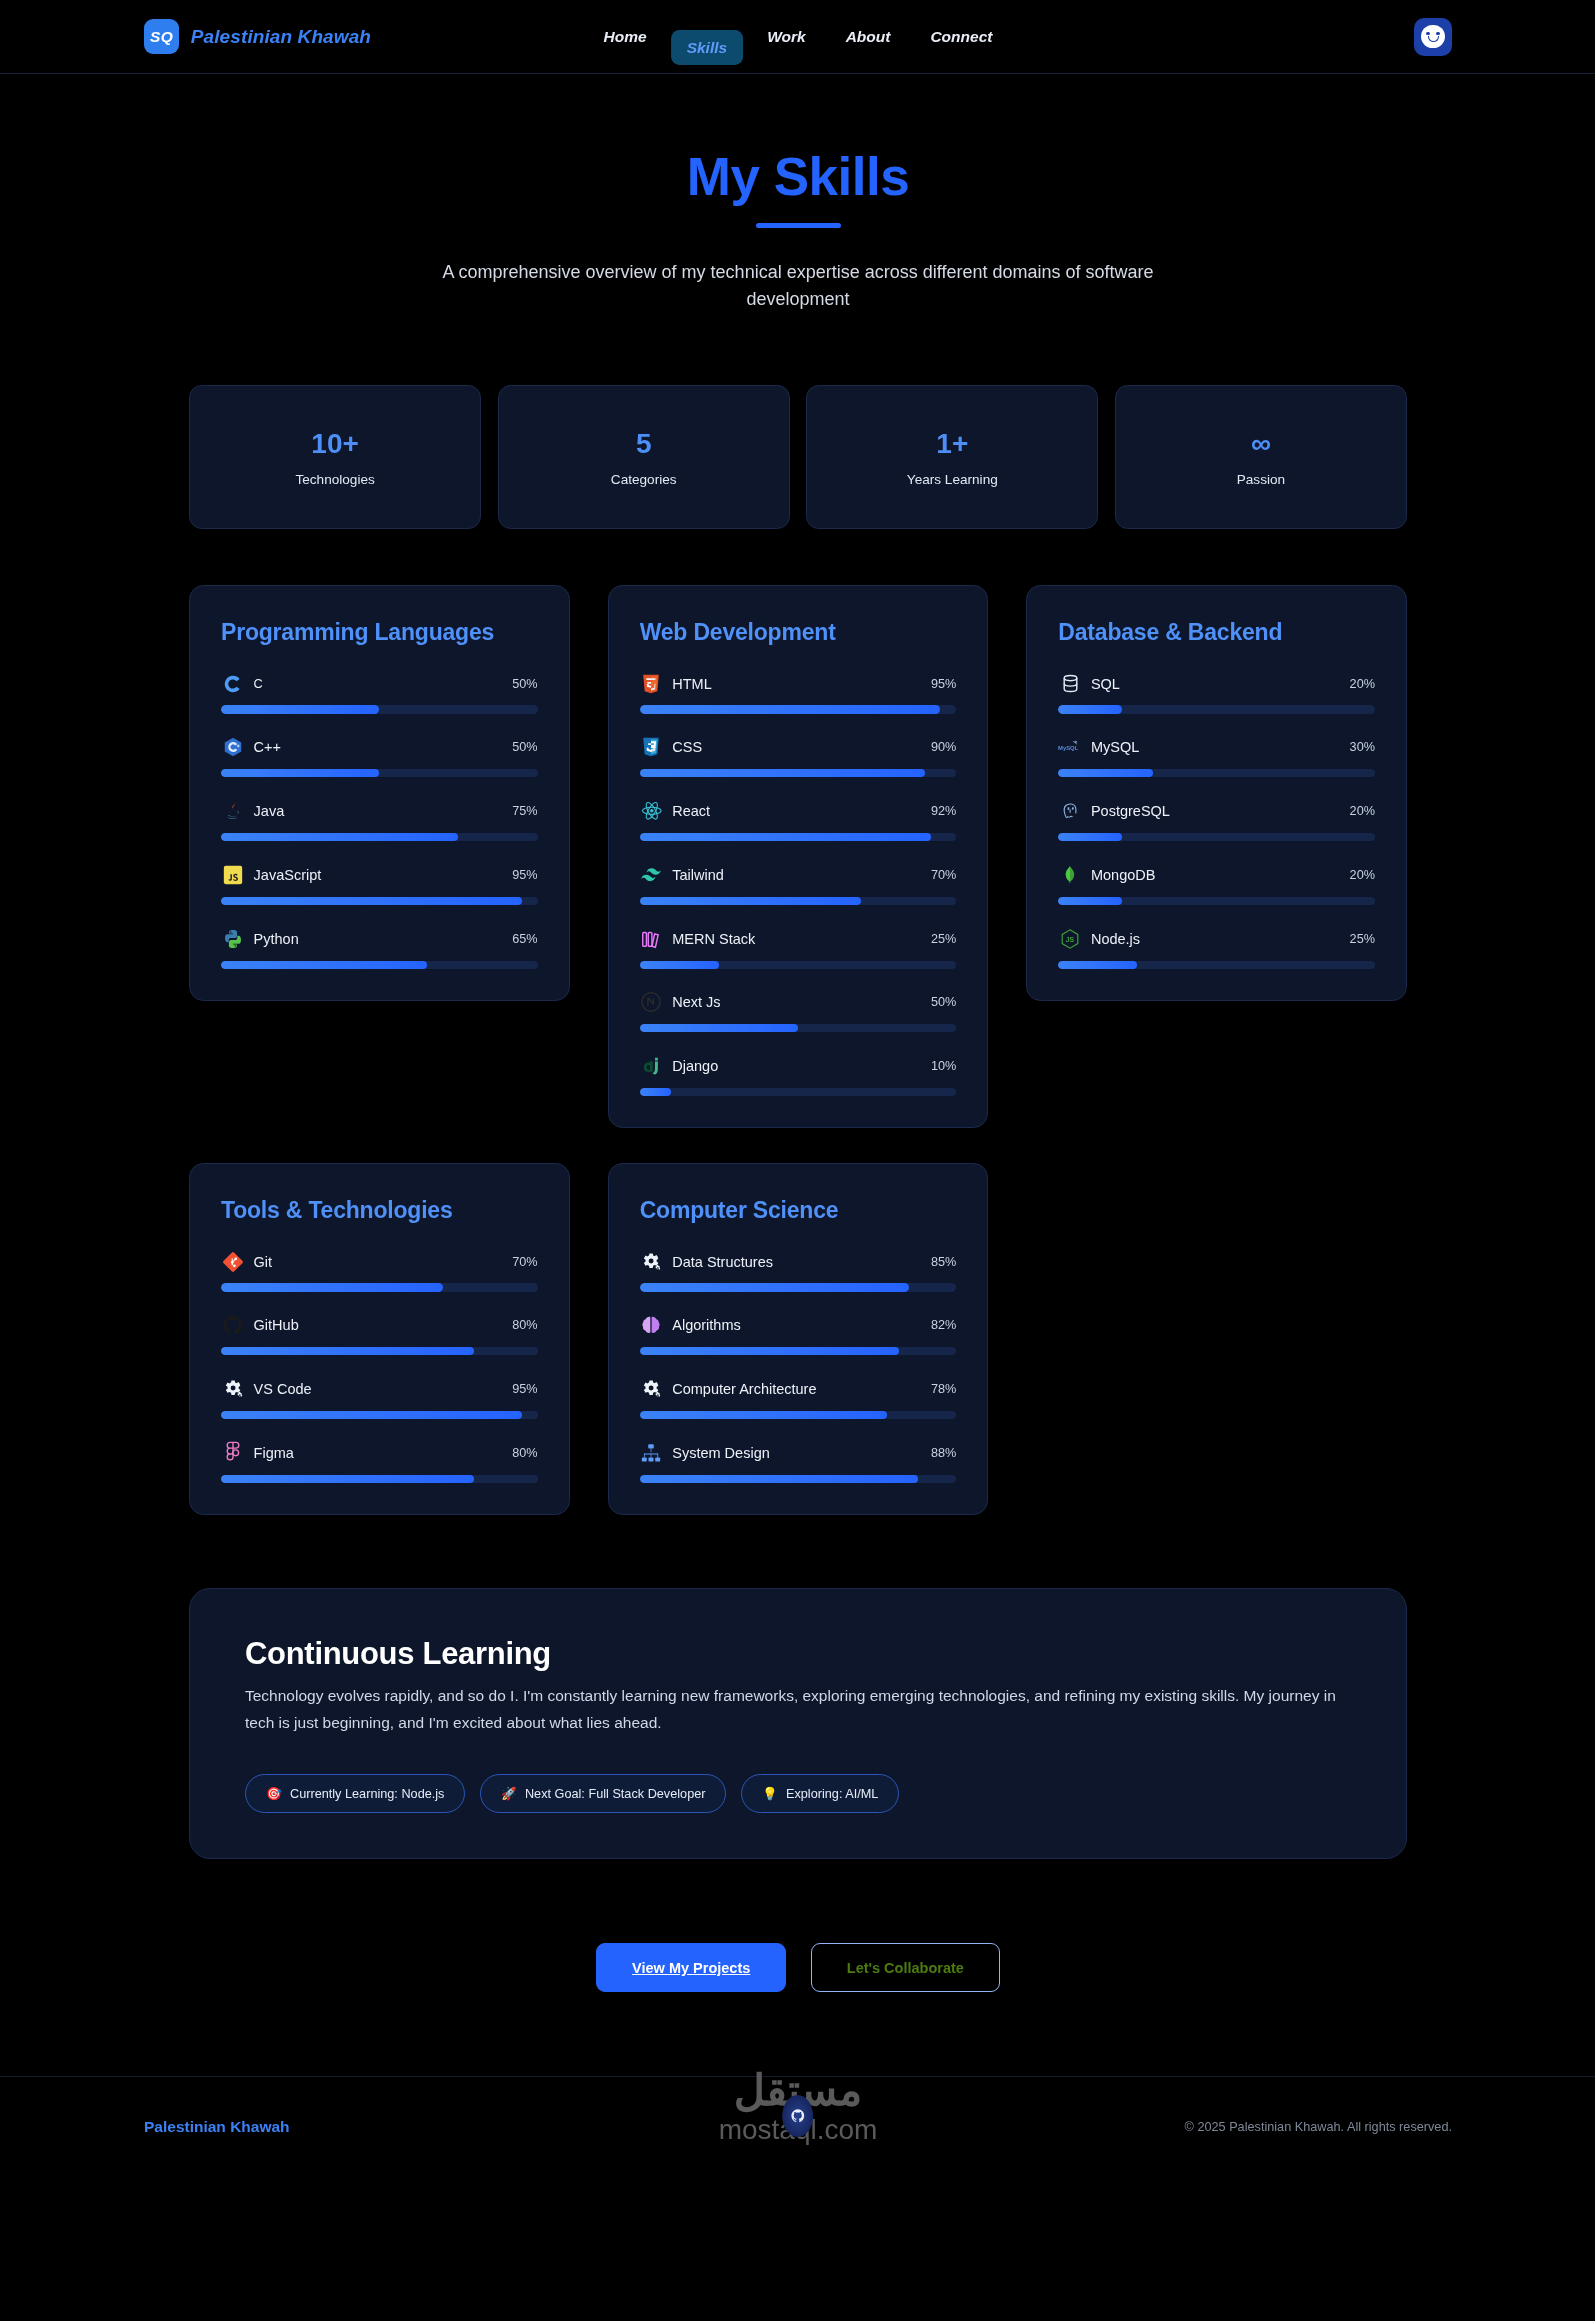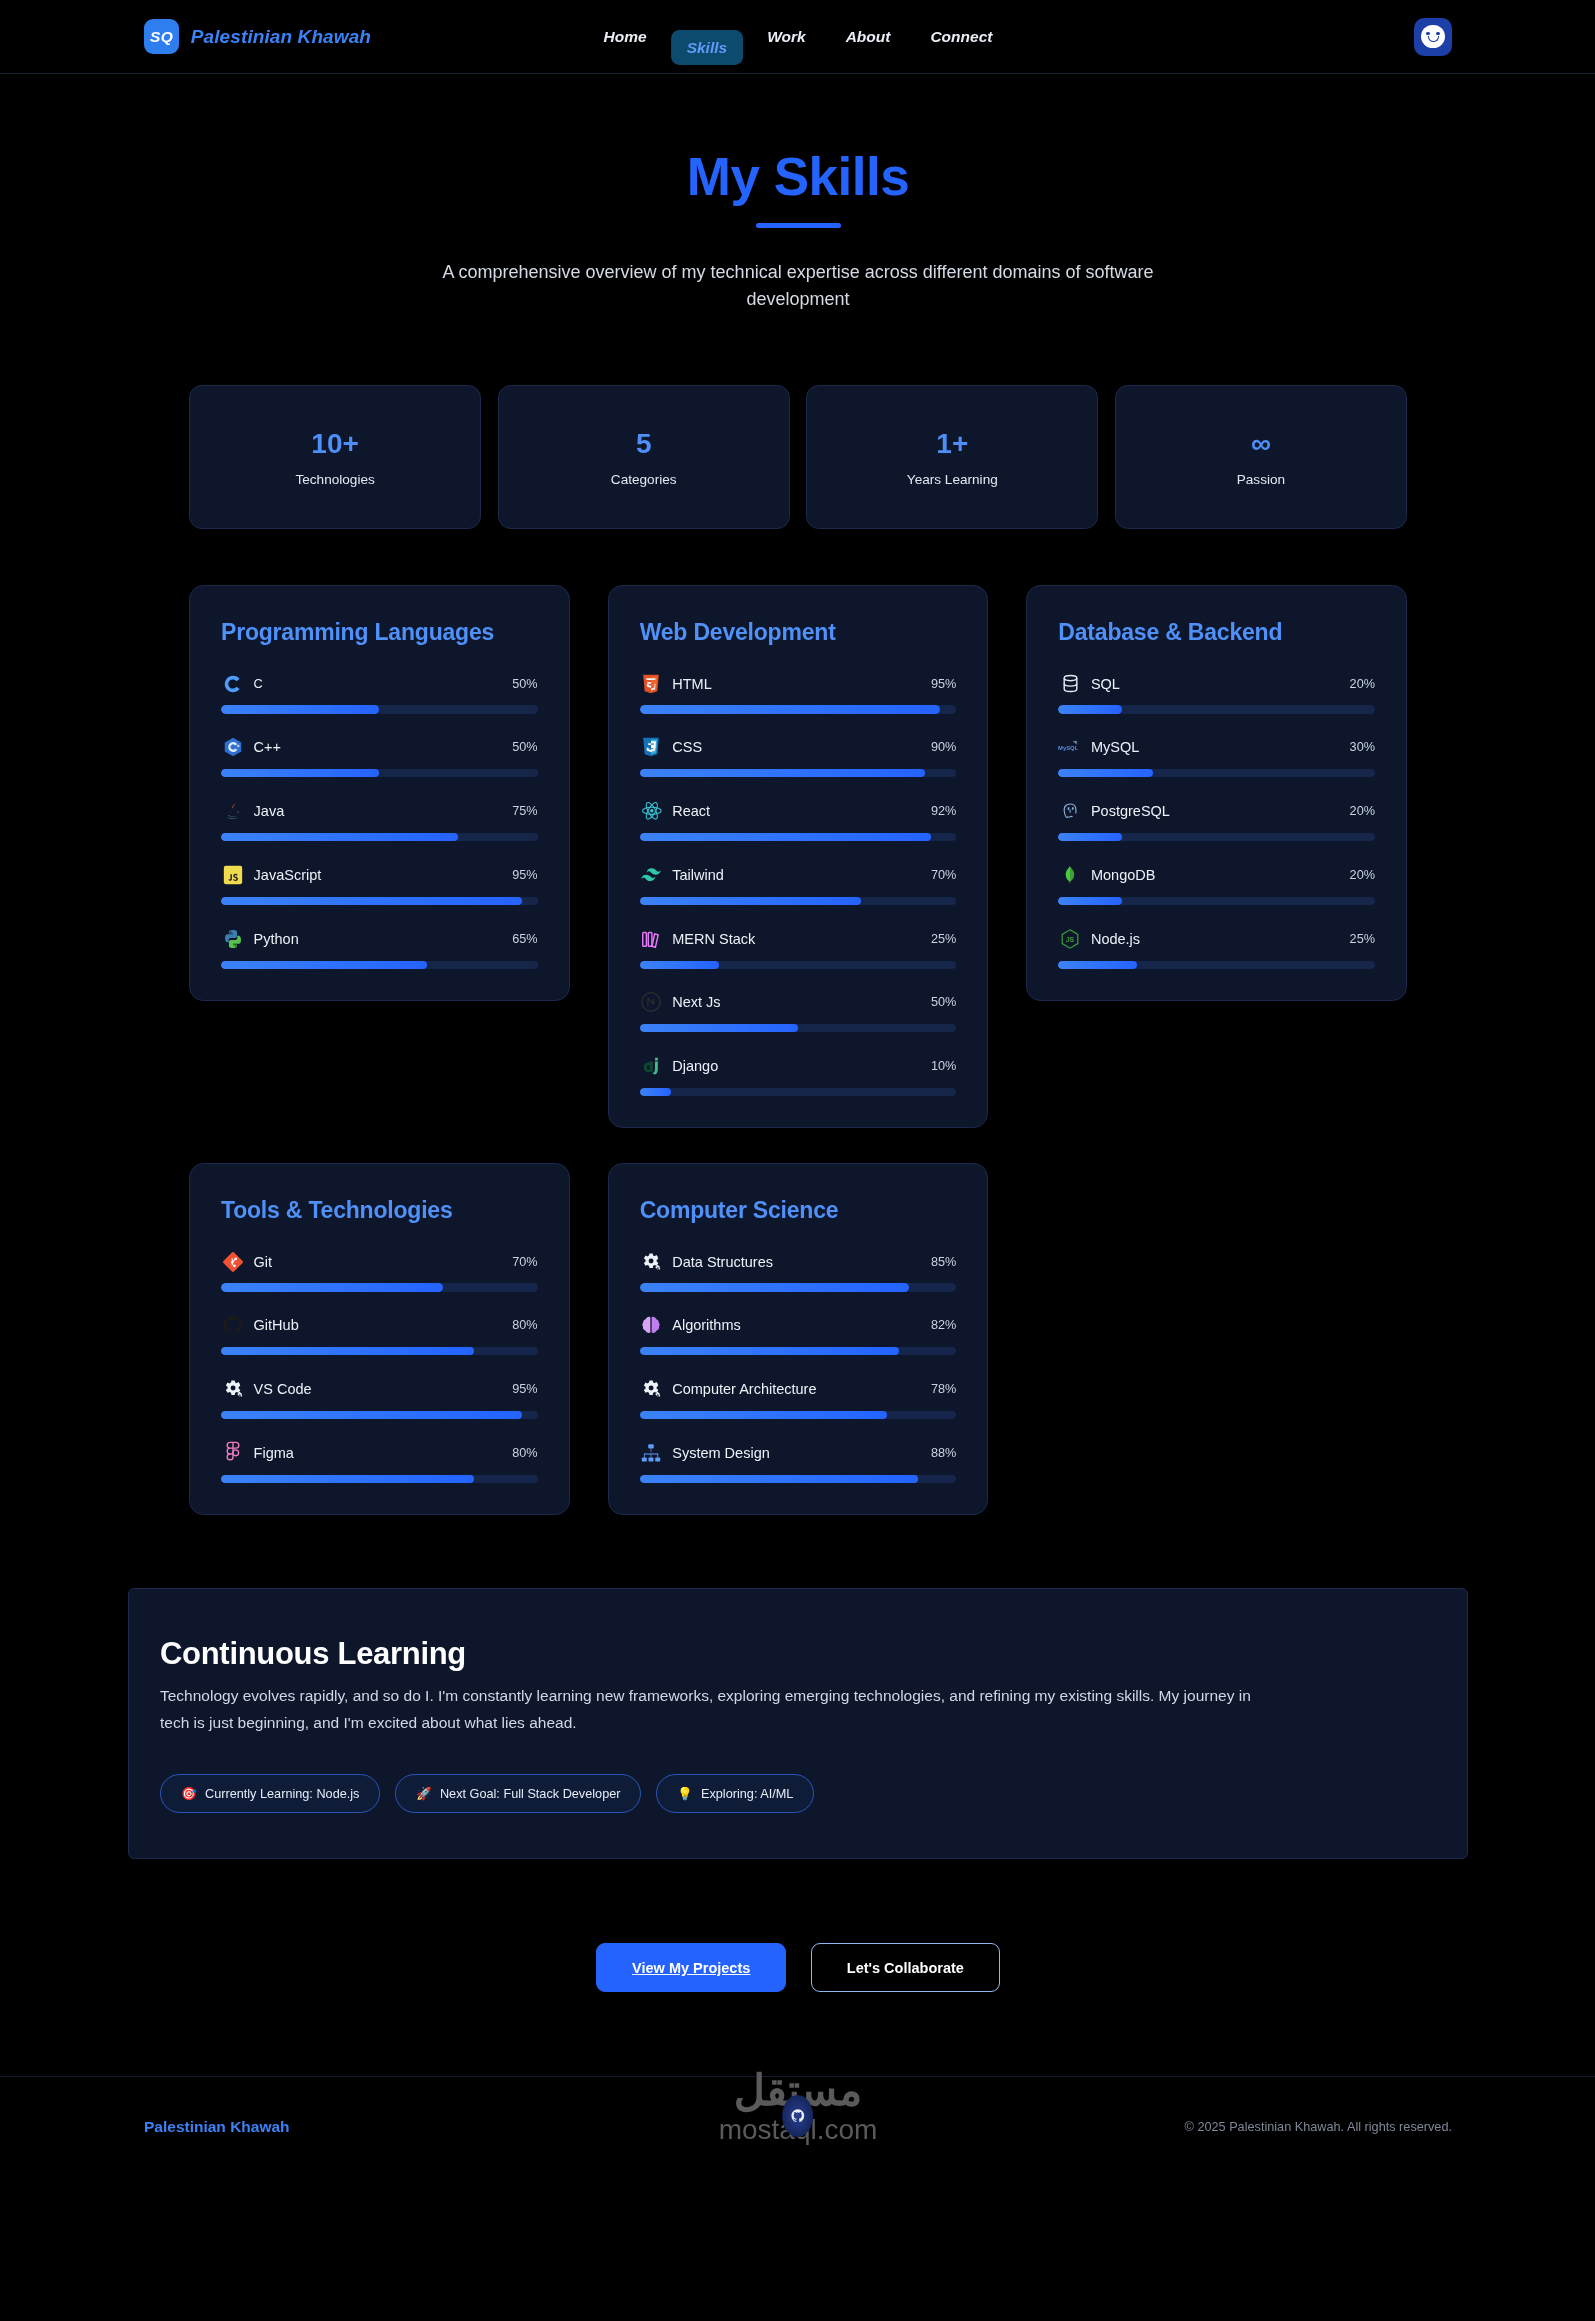--- a/index.html
+++ b/index.html
@@ -182,25 +182,25 @@
   }
   .bar-fill {
     height: 100%;
     border-radius: 5.5px;
     background: linear-gradient(90deg, #3b82f6 0%, #2563ff 100%);
   }
 
   
   .learning {
     margin: 73px auto 0;
-    width: 1340px;
+    width: 1218px;
     background: #0d162b;
     border: 0.9px solid #1b2a4c;
-    border-radius: 6px;
-    padding: 47px 51px 45px 31px;
+    border-radius: 21px;
+    padding: 47px 51px 45px 55px;
   }
   .learning-title {
     color: #ffffff;
     font-size: 31px;
     font-weight: 700;
     letter-spacing: -0.3px;
   }
   .learning-text {
     margin-top: 11px;
     color: #cfd8e6;
@@ -228,21 +228,21 @@
     display: flex; justify-content: center; gap: 24.5px;
   }
   .btn {
     font-size: 14.5px; font-weight: 700;
     border-radius: 9px;
     padding: 15.5px 35px;
     cursor: pointer;
     white-space: nowrap;
   }
   .btn-primary { background: #2563ff; color: #ffffff; border: 0.9px solid #2563ff; text-decoration: underline; }
-  .btn-outline { background: transparent; color: #ffffff; border: 0.9px solid #8fb5f2; }
+  .btn-outline { background: transparent; color: #4d7c0f; border: 0.9px solid #8fb5f2; }
 
   
   .footer {
     margin-top: 84px;
     border-top: 0.9px solid #131c33;
     height: 101px;
     display: flex; align-items: center;
     padding: 0 144px;
   }
   .footer-brand { color: #3b82f6; font-size: 15.5px; font-weight: 700; }

